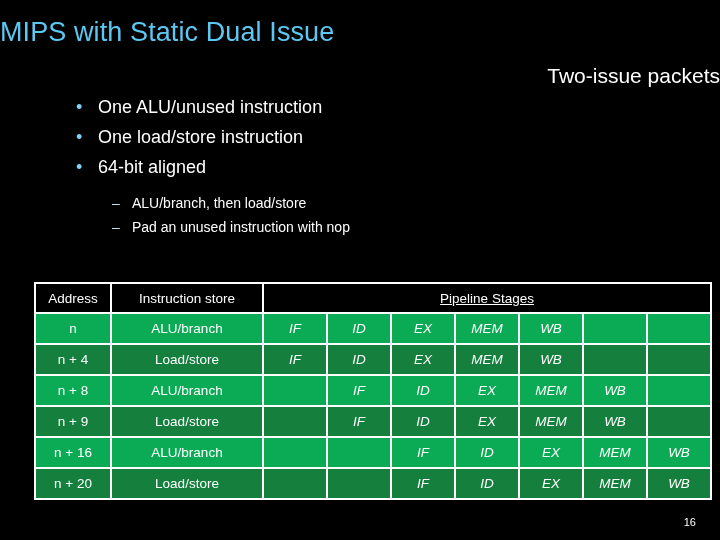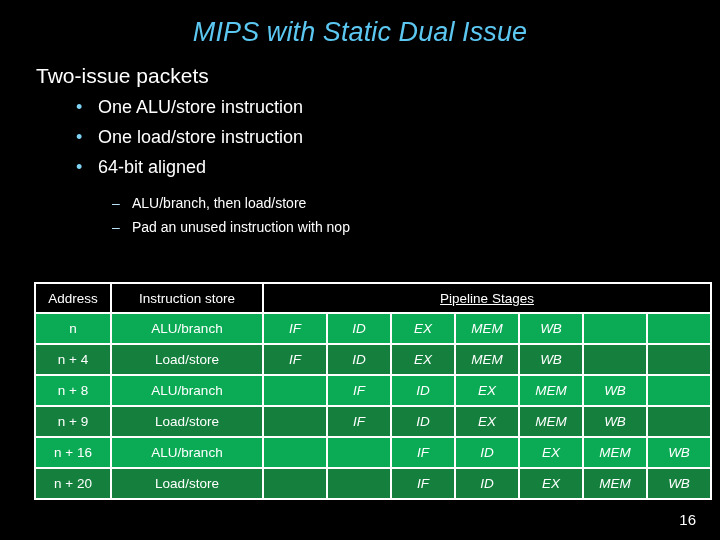--- a/index.html
+++ b/index.html
@@ -22,44 +22,43 @@
     height: 540px;
     background: #000000;
   }
 
   
   .slide-title {
     position: absolute;
     left: 0;
     top: 16px;
     width: 720px;
-    text-align: center;
     font-size: 27px;
     line-height: 32px;
     font-weight: 400;
     color: #5CC8F2;
     letter-spacing: 0.1px;
     white-space: nowrap;
-    font-style: italic;
   }
 
   
   .body-area {
     position: absolute;
     left: 0;
     top: 62px;
     width: 720px;
   }
   .lvl1 {
     position: relative;
     margin: 0 0 0 36px;
     font-size: 21px;
     line-height: 28px;
     color: #ffffff;
     white-space: nowrap;
+    text-align: right;
   }
   .lvl2 {
     position: relative;
     margin: 4px 0 0 76px;
     padding-left: 22px;
     font-size: 18px;
     line-height: 26px;
     color: #ffffff;
     white-space: nowrap;
   }
@@ -134,39 +133,39 @@
 
   .col-addr  { width: 74px; }
   .col-instr { width: 150px; }
   .col-st    { width: 62px; }
 
   
   .page-number {
     position: absolute;
     right: 24px;
     bottom: 12px;
-    font-size: 15px;
+    font-size: 11px;
     color: #ffffff;
     text-align: center;
   }
 </style>
 </head>
 <body>
 
 <div id="slide">
 
   <div class="slide-title">MIPS with Static Dual Issue</div>
 
   <div class="body-area">
 
     <div class="lvl1">Two-issue packets</div>
 
     <div class="lvl2">
       <span class="dot">•</span>
-      <span>One ALU/store instruction</span>
+      <span>One ALU/unused instruction</span>
     </div>
     <div class="lvl2">
       <span class="dot">•</span>
       <span>One load/store instruction</span>
     </div>
     <div class="lvl2">
       <span class="dot">•</span>
       <span>64-bit aligned</span>
     </div>
 

